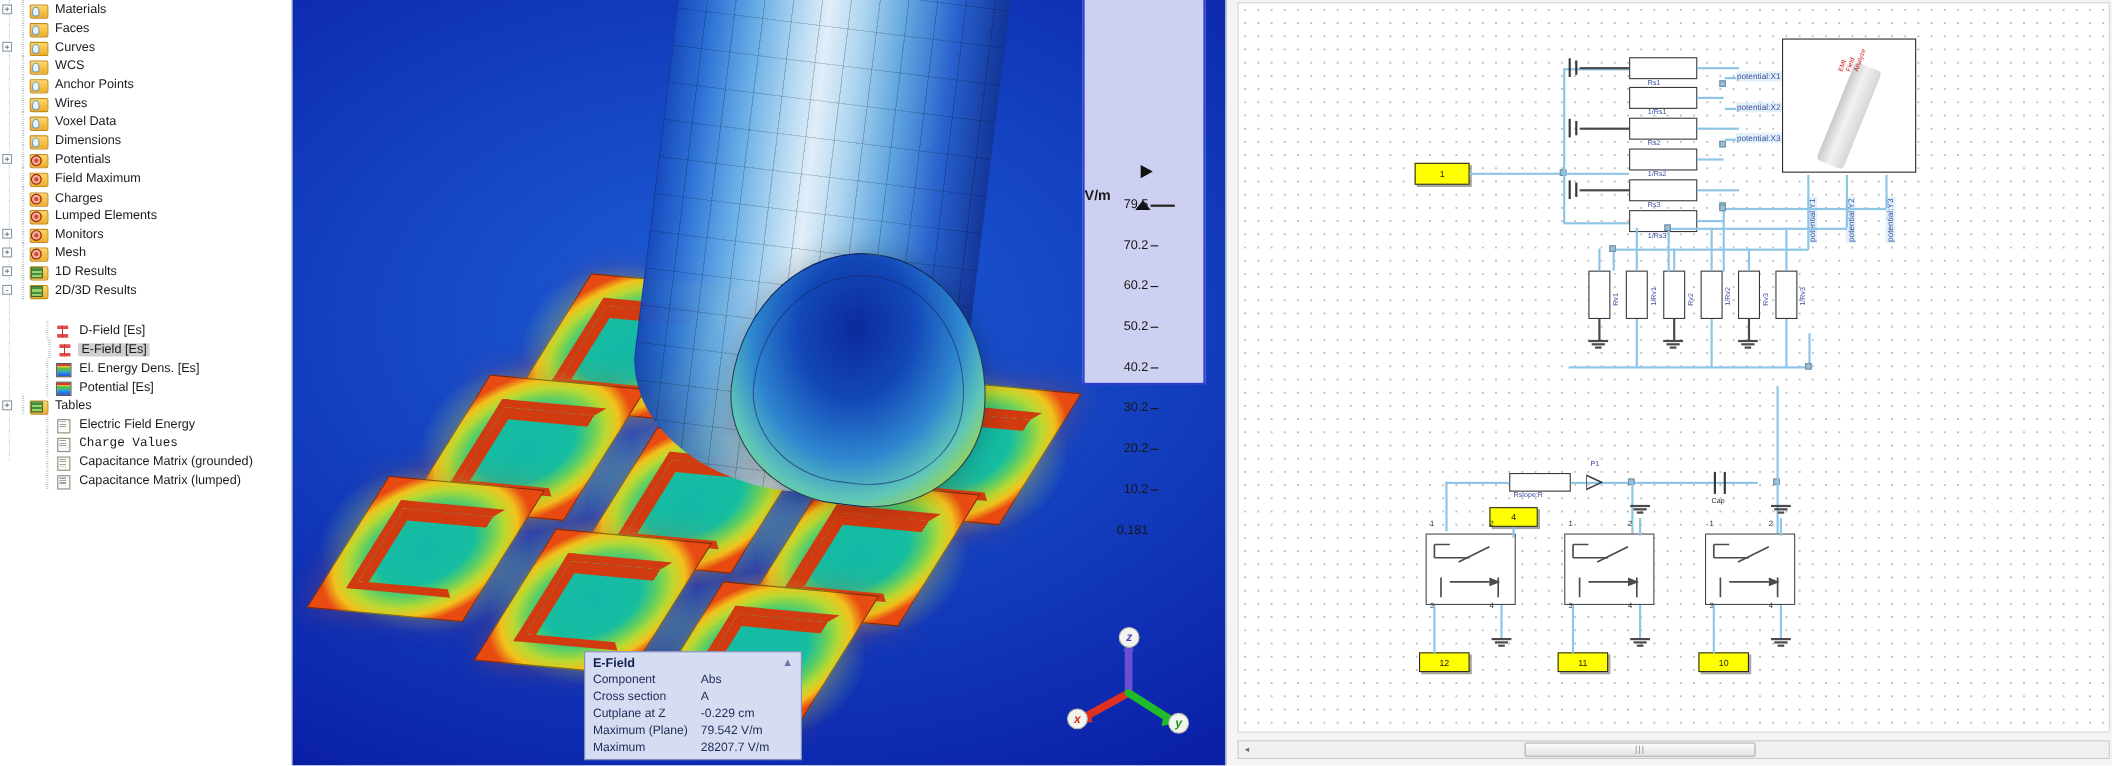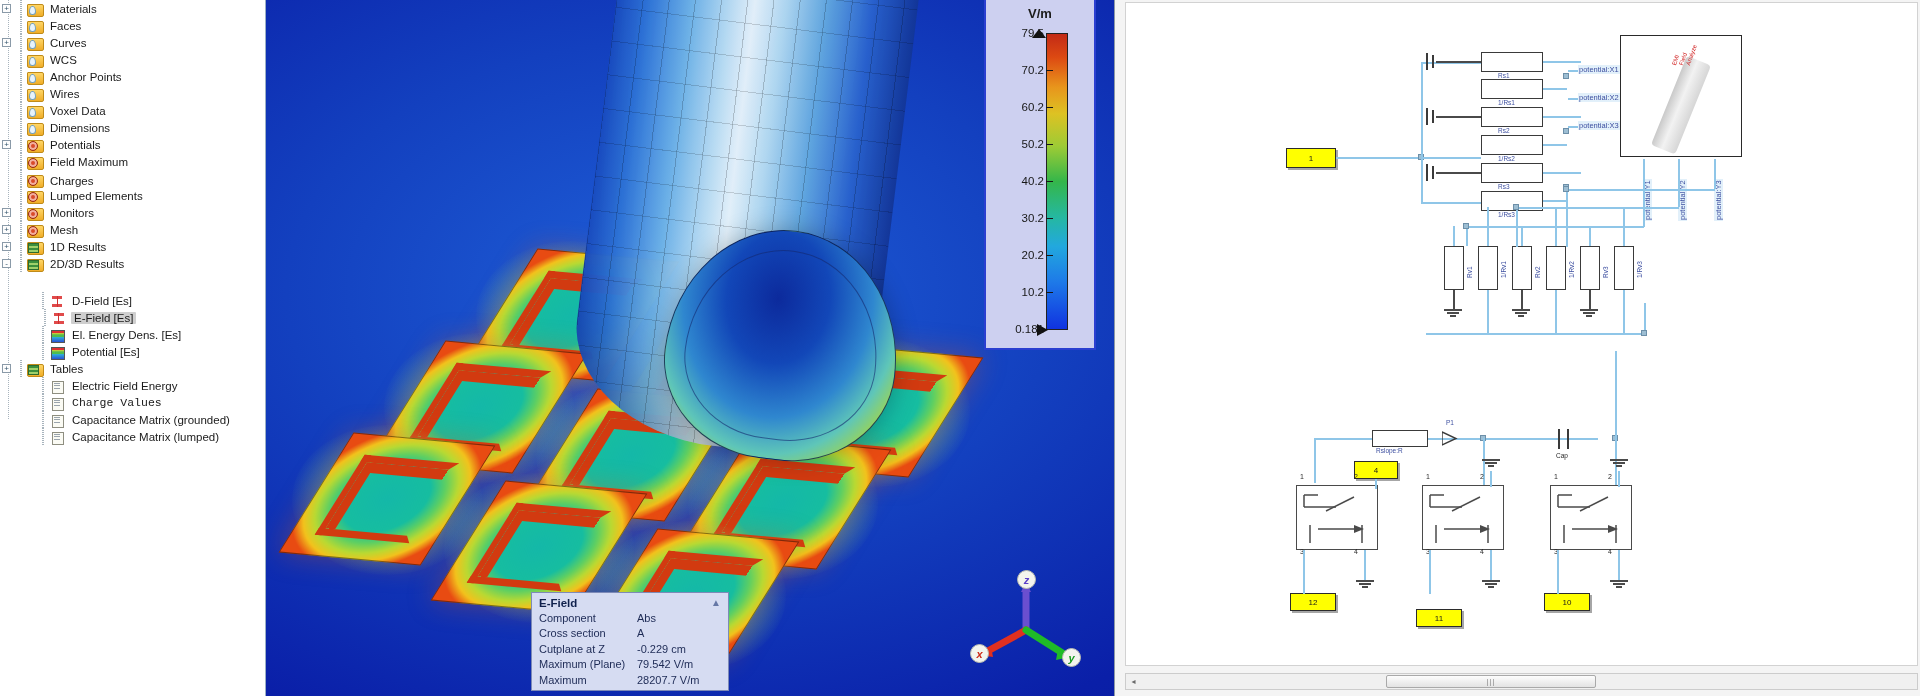--- a/index.html
+++ b/index.html
@@ -206,21 +206,21 @@
     pointer-events: none;
   }
 
   
   #legend {
     position: absolute; right: 18px; top: 0;
     width: 112px; height: 350px;
     background: #cdd0f0;
     border: 2px solid #2a3fd0;
     border-top: none;
-    display: flex; flex-direction: column; align-items: center;
+    display: flex; flex-direction: row; align-items: center;
   }
   #legend-title { font-size: 13px; font-weight: bold; color: #1b1b1b; margin-top: 6px; }
   #legend-body { position: relative; flex: 1; width: 100%; }
   #legend-bar {
     position: absolute; right: 26px; top: 12px; width: 22px; bottom: 18px;
     background: linear-gradient(to bottom,
       #c22a16 0%, #dd4a12 8%, #e8951c 18%, #ddc223 27%,
       #9ecb35 38%, #34b64a 50%, #25b8a0 62%, #22a8de 72%,
       #1e7ae8 84%, #1033e0 100%);
     border: 1px solid #222;
@@ -829,21 +829,21 @@
             <line x1="30" y1="26" x2="58" y2="12" stroke="#4a4a4a" stroke-width="1.5"></line>
             <line x1="14" y1="40" x2="14" y2="58" stroke="#4a4a4a" stroke-width="1.5"></line>
             <line x1="66" y1="40" x2="66" y2="58" stroke="#4a4a4a" stroke-width="1.5"></line>
             <line x1="22" y1="44" x2="58" y2="44" stroke="#4a4a4a" stroke-width="1.5"></line>
             <polygon points="58,40 68,44 58,48" fill="#4a4a4a"></polygon>
           </svg>
           <div class="sw-pin" style="left: 300px; top: 470px;">1</div>
           <div class="sw-pin" style="left: 354px; top: 470px;">2</div>
           <div class="sw-pin" style="left: 300px; top: 545px;">3</div>
           <div class="sw-pin" style="left: 354px; top: 545px;">4</div>
-          <div class="port-yellow" style="left: 290px; top: 590px; width: 46px; height: 18px; margin-top: 16px;">11</div>
+          <div class="port-yellow" style="left: 290px; top: 590px; width: 46px; height: 18px;">11</div>
           <div class="wire v" style="left: 303px; top: 547px; height: 44px;"></div>
           <div class="wire v" style="left: 364px; top: 547px; height: 30px;"></div>
           <div class="gnd" style="left: 356px; top: 577px; width: 18px; height: 10px;">
             <div class="g1"></div>
             <div class="g2"></div>
             <div class="g3"></div>
           </div>
           <div class="wire v" style="left: 364px; top: 468px; height: 16px;"></div>
           <div class="gnd" style="left: 356px; top: 456px; width: 18px; height: 10px;">
             <div class="g1"></div>

